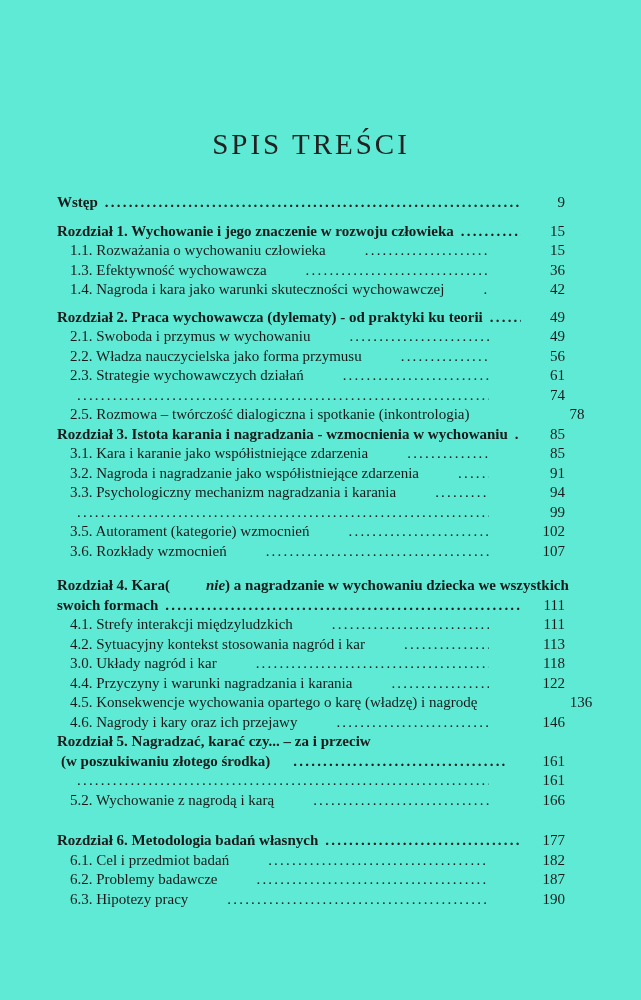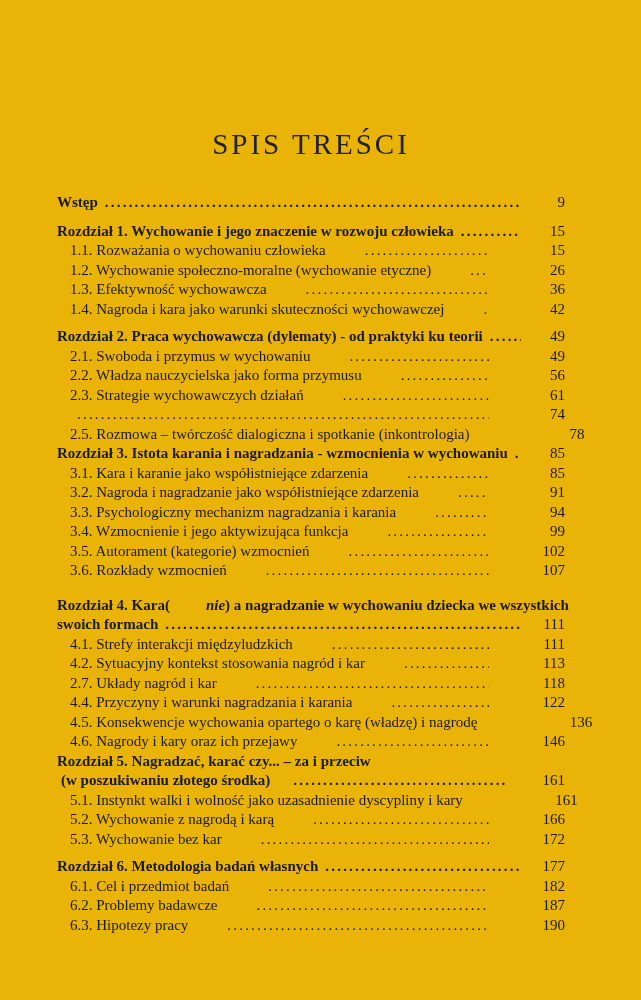--- a/index.html
+++ b/index.html
@@ -8,21 +8,21 @@
     background: #ffffff;
     font-family: "Liberation Serif", serif;
     color: #1a1a1a;
     overflow: hidden;
   }
   .page {
     position: relative;
     width: 641px; height: 1000px;
     box-sizing: border-box;
     padding: 127px 76px 0 57px;
-    background: #eab308;
+    background: #5eead4;
   }
   .doc-title {
     margin: 0 0 32px 0;
     text-align: center;
     font-size: 29px;
     font-weight: 500;
     letter-spacing: 3px;
     line-height: 34px;
     color: #222;
     white-space: nowrap;
@@ -53,21 +53,21 @@
     font-weight: normal;
   }
   .bold { font-weight: bold; }
   .bold .label { font-weight: bold; }
   .item { padding-left: 13px; gap: 32px; }
   .section { margin-top: 8px; }
   .section.s1 { margin-top: 9px; }
   .section.s3 { margin-top: 0; }
   .section.s4 { margin-top: 15px; }
   .section.s5 { margin-top: 0; }
-  .section.s6 { margin-top: 8px; }
+  .section.s6 { margin-top: 21px; }
   .cont-indent { padding-left: 4px; gap: 16px; }
   .it { font-style: italic; margin-left: 36px; }
 </style>
 </head>
 <body>
 
 <div class="page">
 
   <h1 class="doc-title">SPIS TREŚCI</h1>
 
@@ -84,25 +84,20 @@
         <span class="label">Rozdział 1. Wychowanie i jego znaczenie w rozwoju człowieka</span>
         <span class="dots"></span>
         <span class="pg">15</span>
       </div>
       <div class="row item">
         <span class="label">1.1. Rozważania o wychowaniu człowieka</span>
         <span class="dots"></span>
         <span class="pg">15</span>
       </div>
       <div class="row item">
-        <span class="label">1.2. Wychowanie społeczno-moralne (wychowanie etyczne)</span>
-        <span class="dots"></span>
-        <span class="pg">26</span>
-      </div>
-      <div class="row item">
         <span class="label">1.3. Efektywność wychowawcza</span>
         <span class="dots"></span>
         <span class="pg">36</span>
       </div>
       <div class="row item">
         <span class="label">1.4. Nagroda i kara jako warunki skuteczności wychowawczej</span>
         <span class="dots"></span>
         <span class="pg">42</span>
       </div>
     </div>
@@ -154,21 +149,20 @@
         <span class="label">3.2. Nagroda i nagradzanie jako współistniejące zdarzenia</span>
         <span class="dots"></span>
         <span class="pg">91</span>
       </div>
       <div class="row item">
         <span class="label">3.3. Psychologiczny mechanizm nagradzania i karania</span>
         <span class="dots"></span>
         <span class="pg">94</span>
       </div>
       <div class="row item">
-        <span class="label">3.4. Wzmocnienie i jego aktywizująca funkcja</span>
         <span class="dots"></span>
         <span class="pg">99</span>
       </div>
       <div class="row item">
         <span class="label">3.5. Autorament (kategorie) wzmocnień</span>
         <span class="dots"></span>
         <span class="pg">102</span>
       </div>
       <div class="row item">
         <span class="label">3.6. Rozkłady wzmocnień</span>
@@ -190,21 +184,21 @@
         <span class="label">4.1. Strefy interakcji międzyludzkich</span>
         <span class="dots"></span>
         <span class="pg">111</span>
       </div>
       <div class="row item">
         <span class="label">4.2. Sytuacyjny kontekst stosowania nagród i kar</span>
         <span class="dots"></span>
         <span class="pg">113</span>
       </div>
       <div class="row item">
-        <span class="label">2.7. Układy nagród i kar</span>
+        <span class="label">3.0. Układy nagród i kar</span>
         <span class="dots"></span>
         <span class="pg">118</span>
       </div>
       <div class="row item">
         <span class="label">4.4. Przyczyny i warunki nagradzania i karania</span>
         <span class="dots"></span>
         <span class="pg">122</span>
       </div>
       <div class="row item">
         <span class="label">4.5. Konsekwencje wychowania opartego o karę (władzę) i nagrodę</span>
@@ -221,33 +215,27 @@
     <div class="section s5">
       <div class="row bold">
         <span class="label">Rozdział 5. Nagradzać, karać czy... – za i przeciw</span>
       </div>
       <div class="row bold cont-indent">
         <span class="label">(w poszukiwaniu złotego środka)</span>
         <span class="dots"></span>
         <span class="pg">161</span>
       </div>
       <div class="row item">
-        <span class="label">5.1. Instynkt walki i wolność jako uzasadnienie dyscypliny i kary</span>
         <span class="dots"></span>
         <span class="pg">161</span>
       </div>
       <div class="row item">
         <span class="label">5.2. Wychowanie z nagrodą i karą</span>
         <span class="dots"></span>
         <span class="pg">166</span>
-      </div>
-      <div class="row item">
-        <span class="label">5.3. Wychowanie bez kar</span>
-        <span class="dots"></span>
-        <span class="pg">172</span>
       </div>
     </div>
 
     <div class="section s6">
       <div class="row bold">
         <span class="label">Rozdział 6. Metodologia badań własnych</span>
         <span class="dots"></span>
         <span class="pg">177</span>
       </div>
       <div class="row item">

